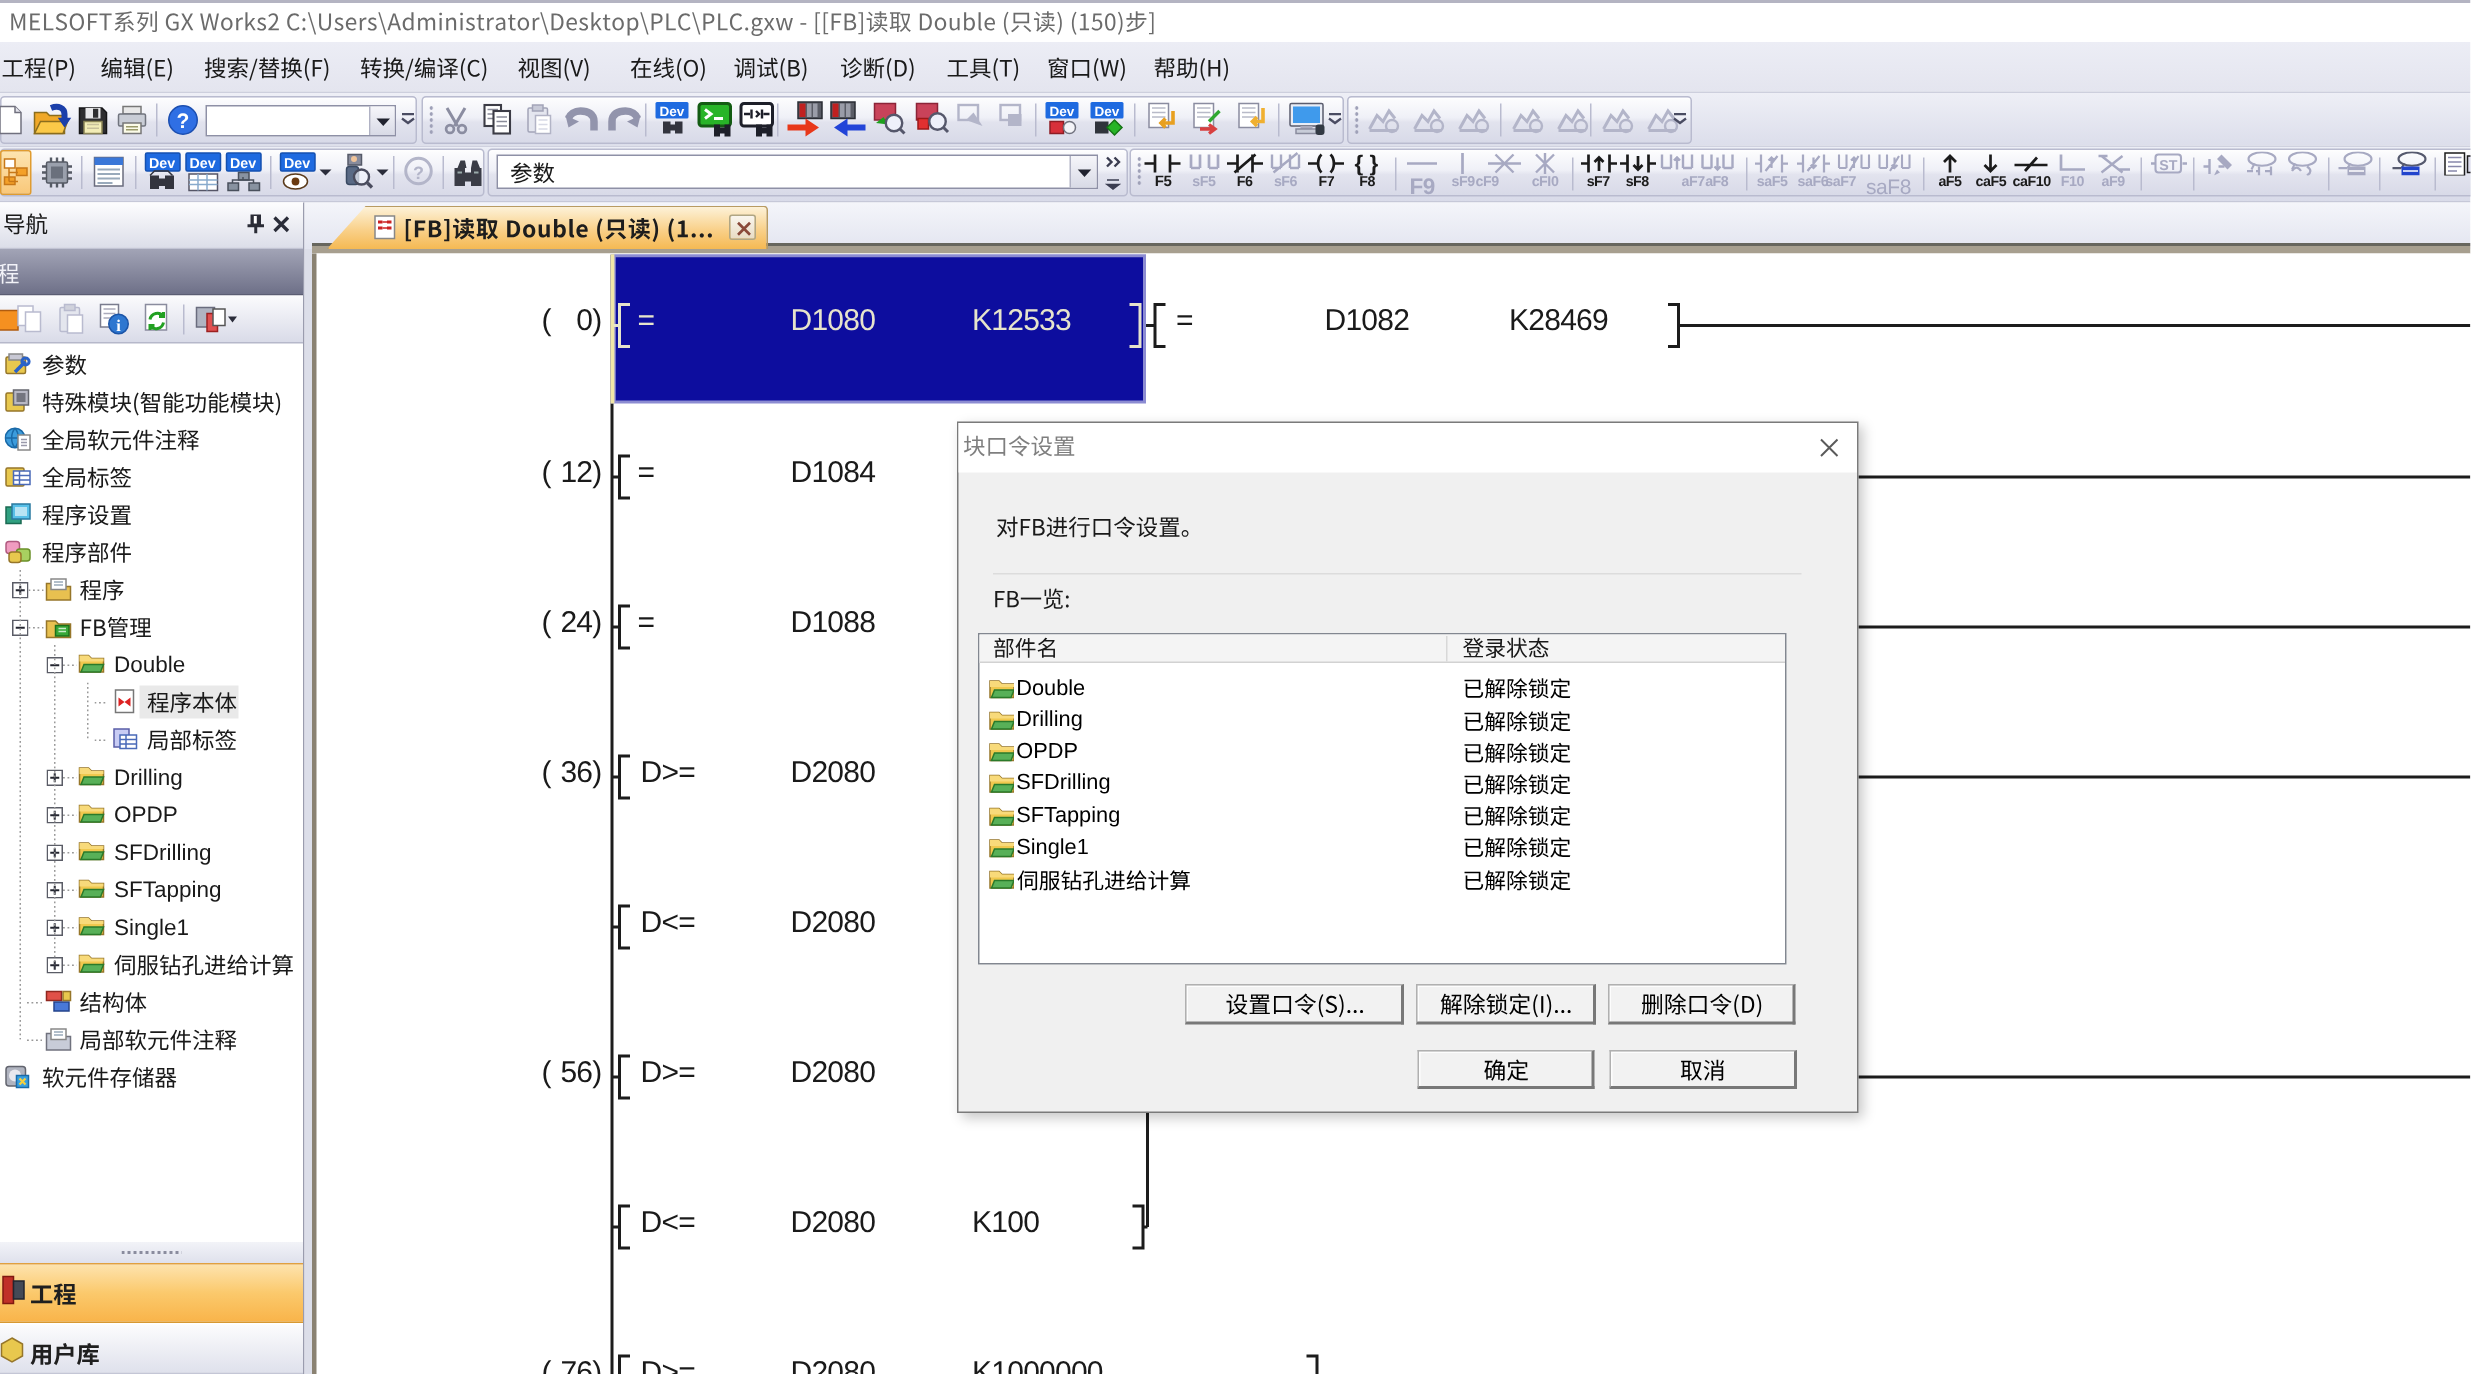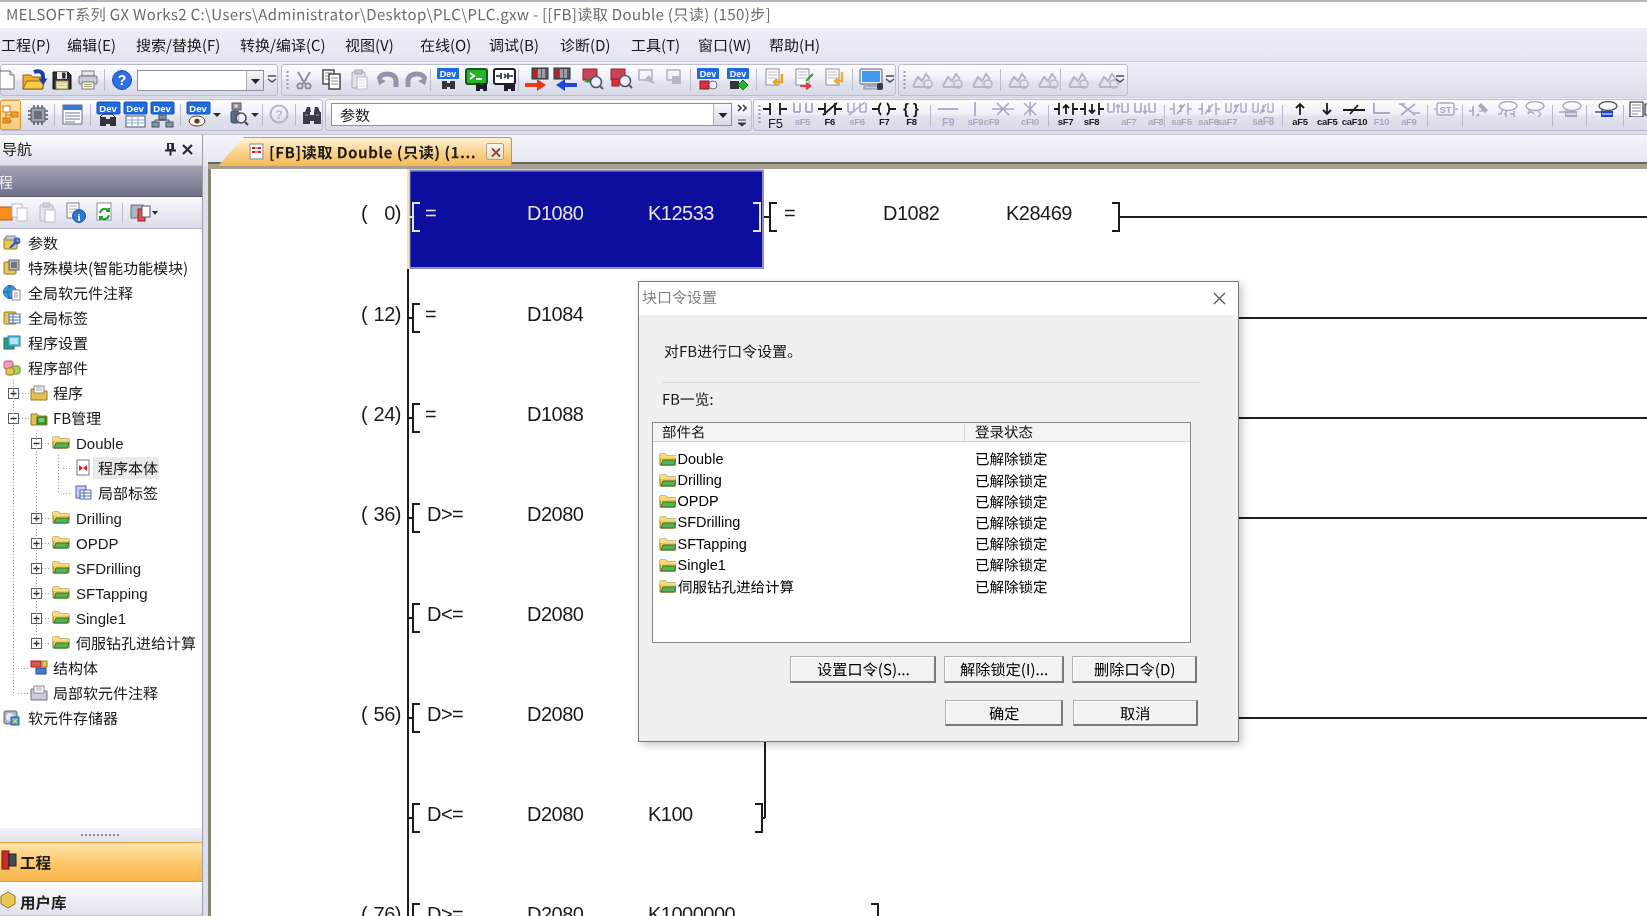--- a/index.html
+++ b/index.html
@@ -661,21 +661,21 @@
       </svg></div>
     <svg class="ico" style="left:735px;top:100px" width="14" height="30" viewBox="0 0 14 30">
       <path d="M3 5l3 3-3 3M8 5l3 3-3 3" fill="none" stroke="#3a3c50" stroke-width="1.6"></path>
       <path d="M3 20h8M3 23l4 3 4-3z" fill="#3a3c50" stroke="#3a3c50"></path>
     </svg>
     <div class="a" style="left:753px;top:99px;width:900px;height:32px;background:linear-gradient(#fdfdfe 0%,#eff0f7 45%,#e2e3ee 55%,#d8dae8 100%);border:1px solid #b9bbcf;border-radius:3px;box-shadow:0 1px 0 rgba(255,255,255,.6) inset"></div>
     <div class="grip" style="left:758px;top:104px;height:20px"></div>
     <svg class="ico" style="left:762.4px;top:101px" width="26" height="16" viewBox="0 0 26 16">
       <path d="M1 8h7M18 8h7M8 2v12M18 2v12" stroke="#1b1b1b" stroke-width="1.8" fill="none"></path>
     </svg>
-    <div class="a" style="left:756.4px;top:116px;width:38px;text-align:center;font-size:13px;font-weight:normal;color:#1b1b1b;letter-spacing:-0.3px">F5</div>
+    <div class="a" style="left:756.4px;top:116px;width:38px;text-align:center;font-size:10px;font-weight:bold;color:#1b1b1b;letter-spacing:-0.3px">F5</div>
     <svg class="ico" style="left:789.6px;top:101px" width="26" height="16" viewBox="0 0 26 16">
       <path d="M4 2v9M10 2v9M4 11h6 M16 2v9M22 2v9M16 11h6" stroke="#a7a9c2" stroke-width="1.8" fill="none"></path>
     </svg>
     <div class="a" style="left:783.6px;top:116px;width:38px;text-align:center;font-size:9.5px;font-weight:bold;color:#a7a9c2;letter-spacing:-0.3px">sF5</div>
     <svg class="ico" style="left:816.8px;top:101px" width="26" height="16" viewBox="0 0 26 16">
       <path d="M1 8h7M18 8h7M8 2v12M18 2v12M6 14L20 2" stroke="#1b1b1b" stroke-width="1.8" fill="none"></path>
     </svg>
     <div class="a" style="left:810.8px;top:116px;width:38px;text-align:center;font-size:9.5px;font-weight:bold;color:#1b1b1b;letter-spacing:-0.3px">F6</div>
     <svg class="ico" style="left:844.0px;top:101px" width="26" height="16" viewBox="0 0 26 16">
       <path d="M4 2v9M10 2v9M4 11h6 M16 2v9M22 2v9M16 11h6 M5 14L21 1" stroke="#a7a9c2" stroke-width="1.6" fill="none"></path>
@@ -687,21 +687,21 @@
     </svg>
     <div class="a" style="left:865.2px;top:116px;width:38px;text-align:center;font-size:9.5px;font-weight:bold;color:#1b1b1b;letter-spacing:-0.3px">F7</div>
     <svg class="ico" style="left:898.4px;top:101px" width="26" height="16" viewBox="0 0 26 16">
       <text x="13" y="13" font-size="15" font-weight="bold" fill="#1b1b1b" text-anchor="middle" font-family="Liberation Sans">{ }</text>
     </svg>
     <div class="a" style="left:892.4px;top:116px;width:38px;text-align:center;font-size:9.5px;font-weight:bold;color:#1b1b1b;letter-spacing:-0.3px">F8</div>
     <div class="vsep" style="left:929.5px;top:105px;height:22px"></div>
     <svg class="ico" style="left:935.1px;top:101px" width="26" height="16" viewBox="0 0 26 16">
       <path d="M3 8h20" stroke="#a7a9c2" stroke-width="1.8"></path>
     </svg>
-    <div class="a" style="left:929.1px;top:116px;width:38px;text-align:center;font-size:11px;font-weight:bold;color:#a7a9c2;letter-spacing:-0.3px">F9</div>
+    <div class="a" style="left:929.1px;top:116px;width:38px;text-align:center;font-size:15px;font-weight:bold;color:#a7a9c2;letter-spacing:-0.3px">F9</div>
     <svg class="ico" style="left:962.4px;top:101px" width="26" height="16" viewBox="0 0 26 16">
       <path d="M13 1v14" stroke="#a7a9c2" stroke-width="1.8"></path>
     </svg>
     <div class="a" style="left:956.4px;top:116px;width:38px;text-align:center;font-size:9.5px;font-weight:bold;color:#a7a9c2;letter-spacing:-0.3px">sF9</div>
     <svg class="ico" style="left:989.7px;top:101px" width="26" height="16" viewBox="0 0 26 16">
       <path d="M2 8h22M7 2l12 12M19 2L7 14" stroke="#a7a9c2" stroke-width="1.6" fill="none"></path>
     </svg>
     <div class="a" style="left:983.7px;top:116px;width:38px;text-align:left;font-size:9.5px;font-weight:bold;color:#a7a9c2;letter-spacing:-0.3px">cF9</div>
     <svg class="ico" style="left:1017.0px;top:101px" width="26" height="16" viewBox="0 0 26 16">
       <path d="M13 1v14M7 2l12 12M19 2L7 14" stroke="#a7a9c2" stroke-width="1.6" fill="none"></path>
@@ -716,38 +716,38 @@
       <path d="M1 8h5M20 8h5M6 2v12M20 2v12M13 3v8M10 9l3 3 3-3" stroke="#1b1b1b" stroke-width="1.8" fill="none"></path>
     </svg>
     <div class="a" style="left:1072.5px;top:116px;width:38px;text-align:center;font-size:9.5px;font-weight:bold;color:#1b1b1b;letter-spacing:-0.3px">sF8</div>
     <svg class="ico" style="left:1104.5px;top:101px" width="26" height="16" viewBox="0 0 26 16">
       <path d="M3 2v9M3 11h6M9 2v9M17 2v9M17 11h6M23 2v9M13 12V4M11 6l2-2 2 2" stroke="#a7a9c2" stroke-width="1.6" fill="none"></path>
     </svg>
     <div class="a" style="left:1098.5px;top:116px;width:38px;text-align:right;font-size:9.5px;font-weight:bold;color:#a7a9c2;letter-spacing:-0.3px">aF7</div>
     <svg class="ico" style="left:1131.5px;top:101px" width="26" height="16" viewBox="0 0 26 16">
       <path d="M3 2v9M3 11h6M9 2v9M17 2v9M17 11h6M23 2v9M13 4v8M11 10l2 2 2-2" stroke="#a7a9c2" stroke-width="1.6" fill="none"></path>
     </svg>
-    <div class="a" style="left:1125.5px;top:116px;width:38px;text-align:right;font-size:9.5px;font-weight:bold;color:#a7a9c2;letter-spacing:-0.3px">aF8</div>
+    <div class="a" style="left:1125.5px;top:116px;width:38px;text-align:center;font-size:9.5px;font-weight:bold;color:#a7a9c2;letter-spacing:-0.3px">aF8</div>
     <div class="vsep" style="left:1163.5px;top:105px;height:22px"></div>
     <svg class="ico" style="left:1168.4px;top:101px" width="26" height="16" viewBox="0 0 26 16">
       <path d="M2 8h4M20 8h4M6 2v12M20 2v12M9 13L17 3M13 11V4M11 6l2-2 2 2" stroke="#a7a9c2" stroke-width="1.5" fill="none"></path>
     </svg>
     <div class="a" style="left:1162.4px;top:116px;width:38px;text-align:center;font-size:9.5px;font-weight:bold;color:#a7a9c2;letter-spacing:-0.3px">saF5</div>
     <svg class="ico" style="left:1195.6px;top:101px" width="26" height="16" viewBox="0 0 26 16">
       <path d="M2 8h4M20 8h4M6 2v12M20 2v12M9 13L17 3M13 4v7M11 9l2 2 2-2" stroke="#a7a9c2" stroke-width="1.5" fill="none"></path>
     </svg>
     <div class="a" style="left:1189.6px;top:116px;width:38px;text-align:center;font-size:9.5px;font-weight:bold;color:#a7a9c2;letter-spacing:-0.3px">saF6</div>
     <svg class="ico" style="left:1222.8px;top:101px" width="26" height="16" viewBox="0 0 26 16">
       <path d="M3 2v9M3 11h5M8 2v9M18 2v9M18 11h5M23 2v9M10 13L16 3M13 11V4M11 6l2-2 2 2" stroke="#a7a9c2" stroke-width="1.4" fill="none"></path>
     </svg>
     <div class="a" style="left:1216.8px;top:116px;width:38px;font-size:9.5px;font-weight:bold;color:#a7a9c2;letter-spacing:-0.3px">saF7</div>
     <svg class="ico" style="left:1250.0px;top:101px" width="26" height="16" viewBox="0 0 26 16">
       <path d="M3 2v9M3 11h5M8 2v9M18 2v9M18 11h5M23 2v9M10 13L16 3M13 4v7M11 9l2 2 2-2" stroke="#a7a9c2" stroke-width="1.4" fill="none"></path>
     </svg>
-    <div class="a" style="left:1244.0px;top:116px;width:38px;text-align:center;font-size:10px;font-weight:bold;color:#a7a9c2;letter-spacing:-0.3px">saF8</div>
+    <div class="a" style="left:1244.0px;top:116px;width:38px;font-size:14px;font-weight:normal;color:#a7a9c2;letter-spacing:-0.3px">saF8</div>
     <div class="vsep" style="left:1281.5px;top:105px;height:22px"></div>
     <svg class="ico" style="left:1287.0px;top:101px" width="26" height="16" viewBox="0 0 26 16">
       <path d="M13 14V3M9 7l4-4 4 4" stroke="#1b1b1b" stroke-width="1.8" fill="none"></path>
     </svg>
     <div class="a" style="left:1281.0px;top:116px;width:38px;text-align:center;font-size:9.5px;font-weight:bold;color:#1b1b1b;letter-spacing:-0.3px">aF5</div>
     <svg class="ico" style="left:1314.2px;top:101px" width="26" height="16" viewBox="0 0 26 16">
       <path d="M13 2v11M9 9l4 4 4-4" stroke="#1b1b1b" stroke-width="1.8" fill="none"></path>
     </svg>
     <div class="a" style="left:1308.2px;top:116px;width:38px;text-align:center;font-size:9.5px;font-weight:bold;color:#1b1b1b;letter-spacing:-0.3px">caF5</div>
     <svg class="ico" style="left:1341.4px;top:101px" width="26" height="16" viewBox="0 0 26 16">

